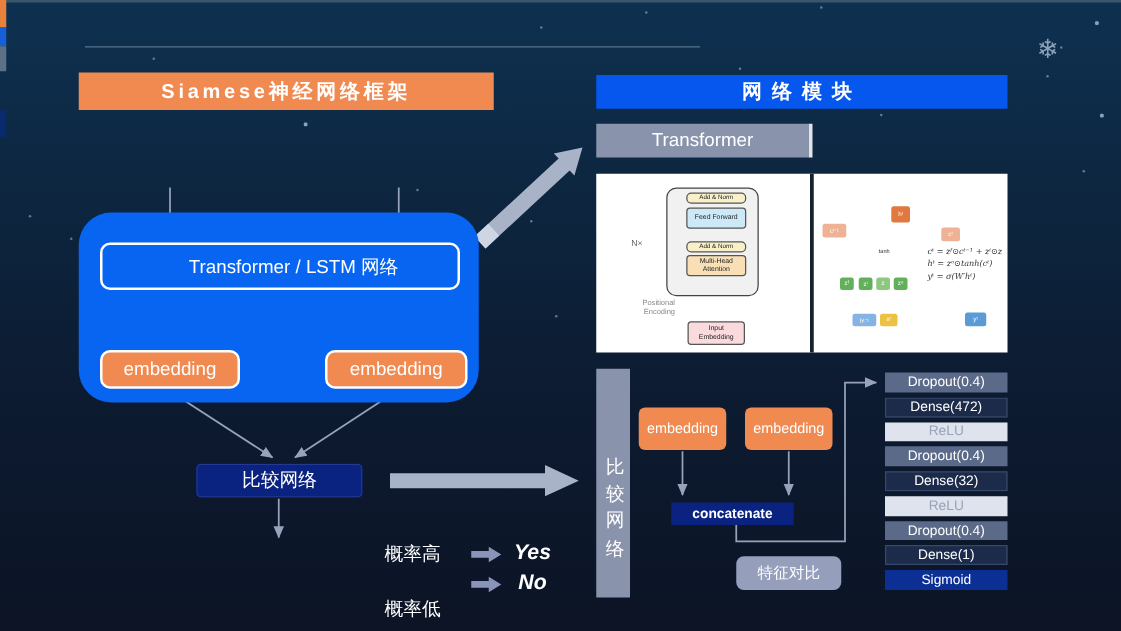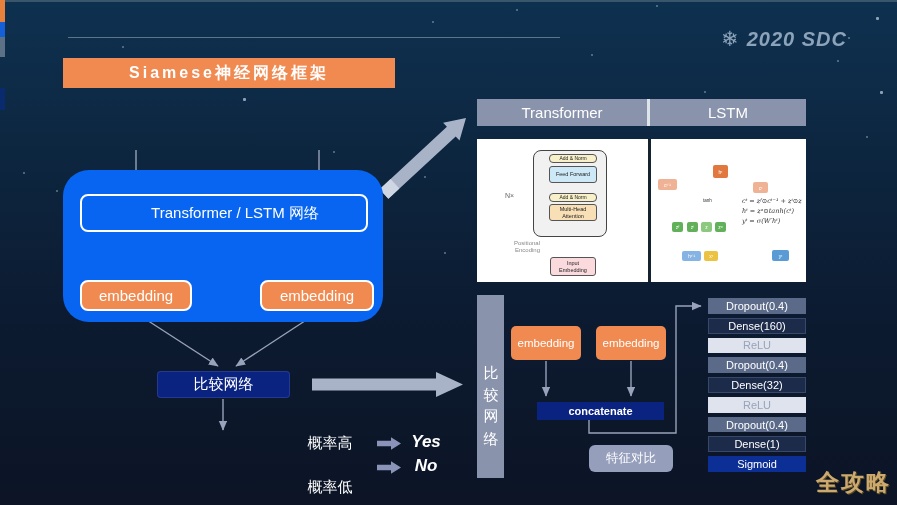--- a/index.html
+++ b/index.html
@@ -76,21 +76,20 @@
     <span class="star" style="left:591px;top:54px;"></span>
   <span class="star" style="left:333px;top:151px;"></span>
     <span class="star" style="left:424px;top:176px;"></span>
   <span class="star" style="left:56px;top:190px;"></span>
     <span class="star" style="left:23px;top:172px;"></span>
   <span class="star" style="left:254px;top:290px;"></span>
     <span class="star" style="left:444px;top:252px;"></span>
 
   <div class="logo">
     <span class="flake">❄</span>
-    <span class="brand">2020 SDC</span>
   </div>
 
   <svg class="abs" width="897" height="505" style="left:0;top:0;pointer-events:none;">
     <defs>
       <marker id="ah" markerWidth="9" markerHeight="8" refX="6.5" refY="3" orient="auto">
         <path d="M0,0 L7,3 L0,6 z" fill="#98A2BA"></path>
       </marker>
       <marker id="ahd" markerWidth="7" markerHeight="6" refX="4.5" refY="2" orient="auto">
         <path d="M0,0 L5,2 L0,4 z" fill="#444"></path>
       </marker>
@@ -176,23 +175,23 @@
   <div class="box emb" style="left:80px;top:280px;width:112px;height:31px;">embedding</div>
   <div class="box emb" style="left:260px;top:280px;width:114px;height:31px;">embedding</div>
 
   <div class="box navy" style="left:157px;top:371px;width:133px;height:27px;border-radius:4px;font-size:15px;box-shadow:inset 0 0 0 1px #24398f;">比较网络</div>
 
   <div class="box legend-label" style="left:300px;top:433px;width:60px;height:20px;">概率高</div>
   <div class="box result" style="left:405px;top:432px;width:42px;height:20px;">Yes</div>
   <div class="box legend-label" style="left:300px;top:457px;width:60px;height:20px;margin-top:20px;">概率低</div>
   <div class="box result" style="left:405px;top:456px;width:42px;height:20px;">No</div>
 
+  <div class="box title-right" style="left:477px;top:60px;width:329px;height:27px;">网络模块</div>
   <div class="box tab" style="left:477px;top:99px;width:170px;height:27px;">Transformer</div>
   <div class="abs" style="left:647px;top:99px;width:3px;height:27px;background:#DFE3EA;"></div>
-  <div class="box tab" style="left:650px;top:99px;width:156px;height:27px;">LSTM</div>
 
   <div class="white-panel" style="left:477px;top:139px;width:329px;height:143px;"></div>
   <div class="panel-divider" style="left:648px;top:139px;width:3px;height:143px;"></div>
 
   <div class="t-outer" style="left:533px;top:150px;width:72px;height:85px;"></div>
   <div class="t-note" style="left:505px;top:192px;width:22px;font-size:7px;text-align:left;color:#666;">N×</div>
   <div class="t-box" style="left:549px;top:154px;width:48px;height:9px;background:#F7F0C8;border-radius:4px;font-size:5px;">Add &amp; Norm</div>
   <div class="t-box" style="left:549px;top:166px;width:48px;height:17px;background:#CDE9F7;border-radius:3px;font-size:5.5px;">Feed Forward</div>
   <div class="t-box" style="left:549px;top:193px;width:48px;height:9px;background:#F7F0C8;border-radius:4px;font-size:5px;">Add &amp; Norm</div>
   <div class="t-box" style="left:549px;top:204px;width:48px;height:17px;background:#F8DFB5;border-radius:3px;font-size:5.5px;padding:0 6px;">Multi-Head Attention</div>
@@ -210,31 +209,31 @@
   <div class="m-box" style="left:682px;top:251px;width:19px;height:10px;background:#85B3E3;">hᵗ⁻¹</div>
   <div class="m-box" style="left:704px;top:251px;width:14px;height:10px;background:#ECC243;">xᵗ</div>
   <div class="m-box" style="left:772px;top:250px;width:17px;height:11px;background:#5B9BD5;">yᵗ</div>
   <div class="m-eq" style="left:742px;top:197px;">cᵗ = zᶠ⊙cᵗ⁻¹ + zⁱ⊙z</div>
   <div class="m-eq" style="left:742px;top:207px;">hᵗ = zᵒ⊙tanh(cᵗ)</div>
   <div class="m-eq" style="left:742px;top:217px;">yᵗ = σ(W′hᵗ)</div>
 
   <div class="abs vbar" style="left:477px;top:295px;width:27px;height:183px;">比较网络</div>
   <div class="box emb-sm" style="left:511px;top:326px;width:70px;height:34px;">embedding</div>
   <div class="box emb-sm" style="left:596px;top:326px;width:70px;height:34px;">embedding</div>
-  <div class="box navy" style="left:537px;top:402px;width:127px;height:18px;font-size:11px;font-weight:bold;">concatenate</div>
+  <div class="box navy" style="left:537px;top:402px;width:98px;height:18px;font-size:11px;font-weight:bold;">concatenate</div>
   <div class="box pill" style="left:589px;top:445px;width:84px;height:27px;border-radius:6px;font-size:12.5px;">特征对比</div>
 
   <div class="layer-stack">
 
       <div class="layer-box dropout">
         <span>Dropout(0.4)</span>
       </div>
 
       <div class="layer-box dense">
-        <span>Dense(160)</span>
+        <span>Dense(472)</span>
       </div>
 
       <div class="layer-box relu">
         <span>ReLU</span>
       </div>
 
       <div class="layer-box dropout">
         <span>Dropout(0.4)</span>
       </div>
 
@@ -252,14 +251,13 @@
 
       <div class="layer-box dense">
         <span>Dense(1)</span>
       </div>
 
       <div class="layer-box sigmoid">
         <span>Sigmoid</span>
       </div>
     </div>
 
-  <div class="watermark">全攻略</div>
 </div>
 
 </body></html>

